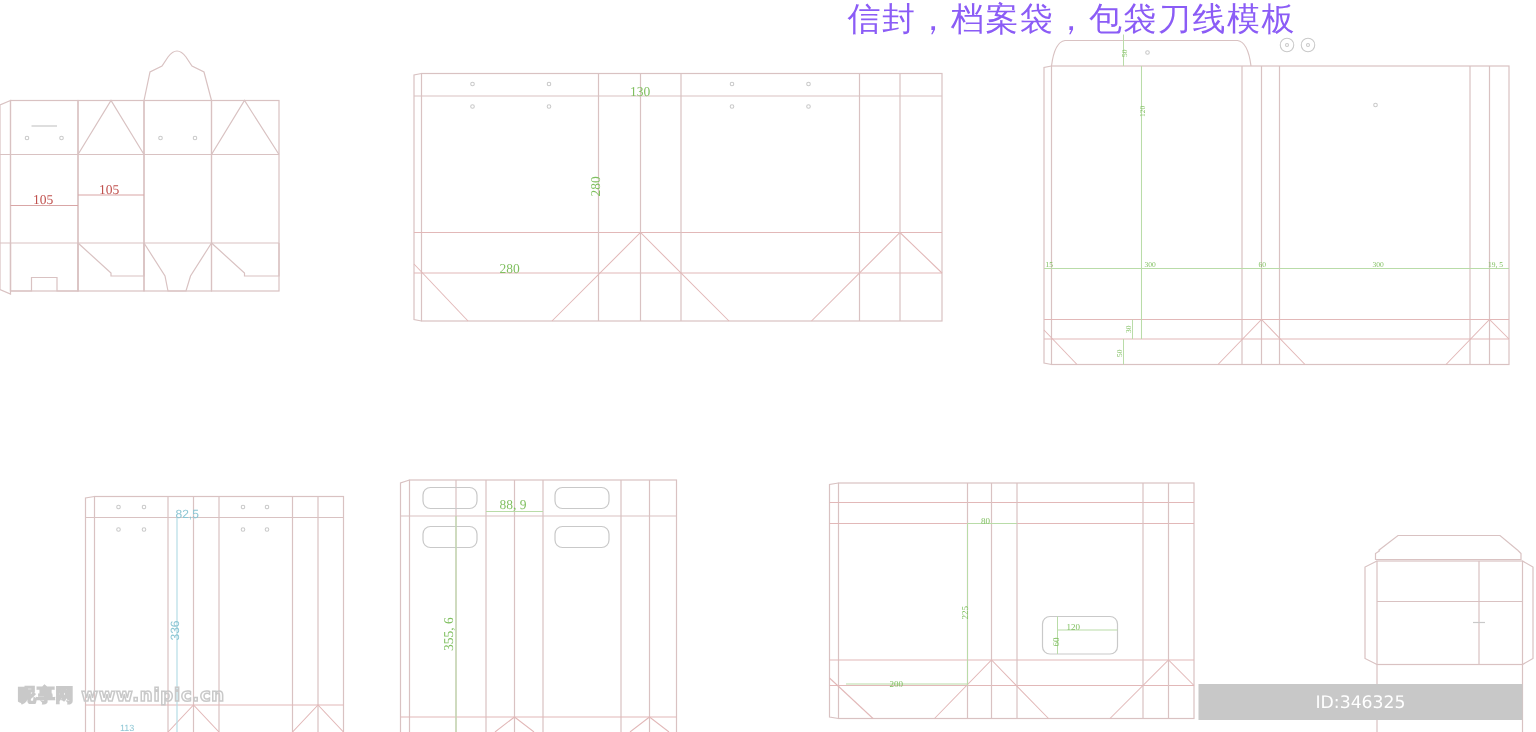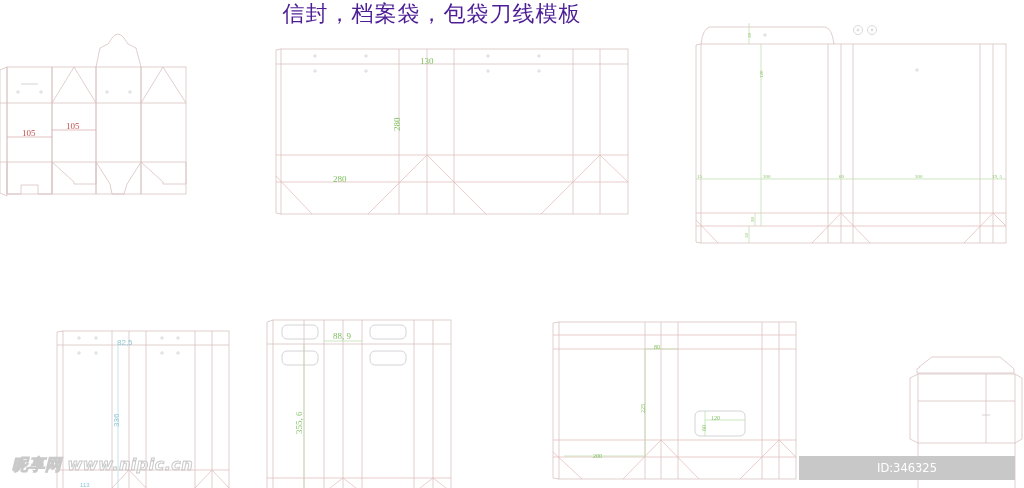--- a/index.html
+++ b/index.html
@@ -1,29 +1,29 @@
 <!DOCTYPE html>
 <html><head>
 <meta charset="utf-8">
 <style>
   html, body { margin:0; padding:0; background:#ffffff; }
   body { width:1024px; height:488px; position:relative; overflow:hidden; font-family:"Liberation Sans", sans-serif; }
-  .title { position:absolute; left:0; top:0; width:864px; text-align:center; font-size:22px; line-height:28px; color:#4c1d95; font-family:"DejaVu Sans", sans-serif; letter-spacing:1px; }
+  .title { position:absolute; left:0; top:0; width:864px; text-align:right; font-size:22px; line-height:28px; color:#8b5cf6; font-family:"DejaVu Sans", sans-serif; letter-spacing:1px; }
   svg.canvas { position:absolute; left:0; top:0; }
   .cut { stroke:#d9c2c2; stroke-width:0.8; fill:none; }
   .fold { stroke:#e2b8b8; stroke-width:0.7; fill:none; }
   .gray { stroke:#c9c9c9; stroke-width:0.8; fill:none; }
   .dim-g { fill:#7fbf5f; font-family:"Liberation Serif", serif; }
   .dim-r { fill:#c0504d; font-family:"Liberation Serif", serif; }
   .dim-b { fill:#8cc6d4; font-family:"Liberation Sans", sans-serif; }
   .dimline-g { stroke:#b9dca8; stroke-width:0.7; }
   .dimline-b { stroke:#b6dde6; stroke-width:0.8; }
   .dimline-r { stroke:#d9a6a6; stroke-width:0.7; }
   .hole { stroke:#c9c9c9; stroke-width:0.7; fill:none; }
-  .watermark { position:absolute; left:12px; top:455px; font-size:16px; font-style:italic; font-weight:bold; color:transparent; -webkit-text-stroke:1px #c9c9c9; font-family:"DejaVu Sans", sans-serif; letter-spacing:0.5px; }
+  .watermark { position:absolute; left:12px; top:455px; font-size:12px; font-weight:bold; color:transparent; -webkit-text-stroke:1px #c9c9c9; font-family:"DejaVu Sans", sans-serif; letter-spacing:0.5px; }
   .idbar { position:absolute; left:799px; top:456px; width:216px; height:24px; background:#c8c8c8; color:#ffffff; font-size:11.5px; line-height:24px; text-align:center; font-family:"DejaVu Sans", sans-serif; }
 </style>
 </head>
 <body>
 
 <div class="title">信封，档案袋，包袋刀线模板</div>
 
 <svg class="canvas" width="1024" height="488" viewBox="0 0 1024 488">
 
   <g>

